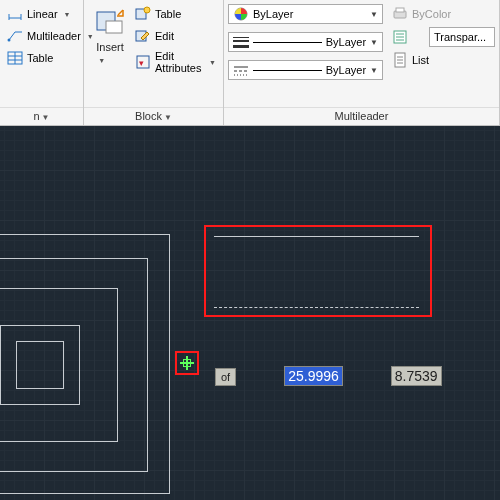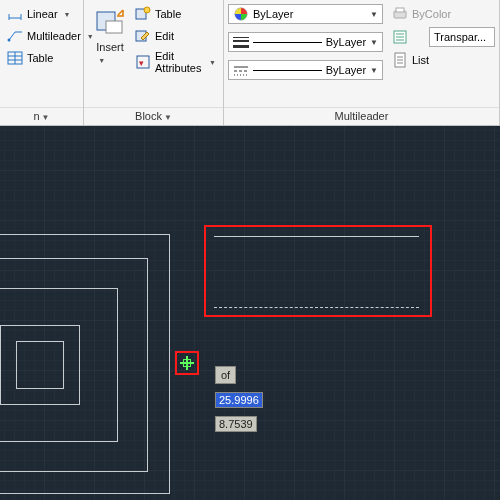--- a/index.html
+++ b/index.html
@@ -45,23 +45,23 @@
   .red-box { position: absolute; border: 2px solid #ff1a1a; }
   .hline { position: absolute; height: 0; border-top: 1px solid #c8cdd2; }
   .hline.dashed { border-top: 1px dashed #c8cdd2; }
   
   .cursor-marker { position: absolute; width: 14px; height: 14px; }
   .cursor-marker::before, .cursor-marker::after { content:""; position:absolute; background:#5cff5c; }
   .cursor-marker::before { left: 6px; top:0; width:2px; height:14px; }
   .cursor-marker::after { top: 6px; left:0; height:2px; width:14px; }
   .cursor-box { position:absolute; left:3px; top:3px; width:8px; height:8px; border:1px solid #5cff5c; }
   
-  .dyn-input { position: absolute; display: flex; align-items: flex-start; gap: 8px; flex-direction: column; }
+  .dyn-input { position: absolute; display: flex; align-items: flex-end; gap: 20px; }
   .dyn-label { background: #c7c7bf; color:#222; padding: 2px 5px; font-size: 11px; border:1px solid #8a8a82;}
-  .dyn-field { background: #c7c7bf; border:1px solid #8a8a82; padding: 1px 3px; font-size: 11px; color:#222; }
+  .dyn-field { background: #c7c7bf; border:1px solid #8a8a82; padding: 1px 3px; font-size: 14px; color:#222;margin-left:28px; }
   .dyn-field.sel { background: #2f5fd4; color: #fff; }
   
   .muted { color: #999; }
 </style>
 </head>
 <body>
 
 <div class="ribbon">
 
   <div class="panel" style="width:84px">

